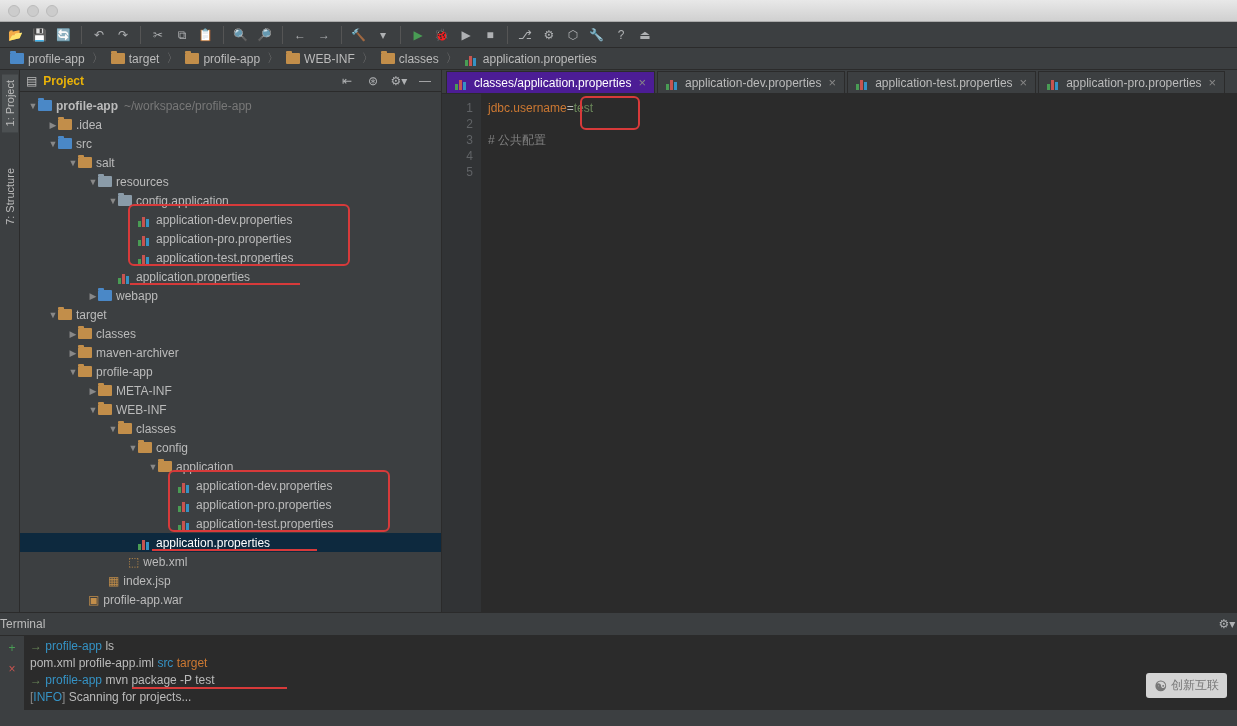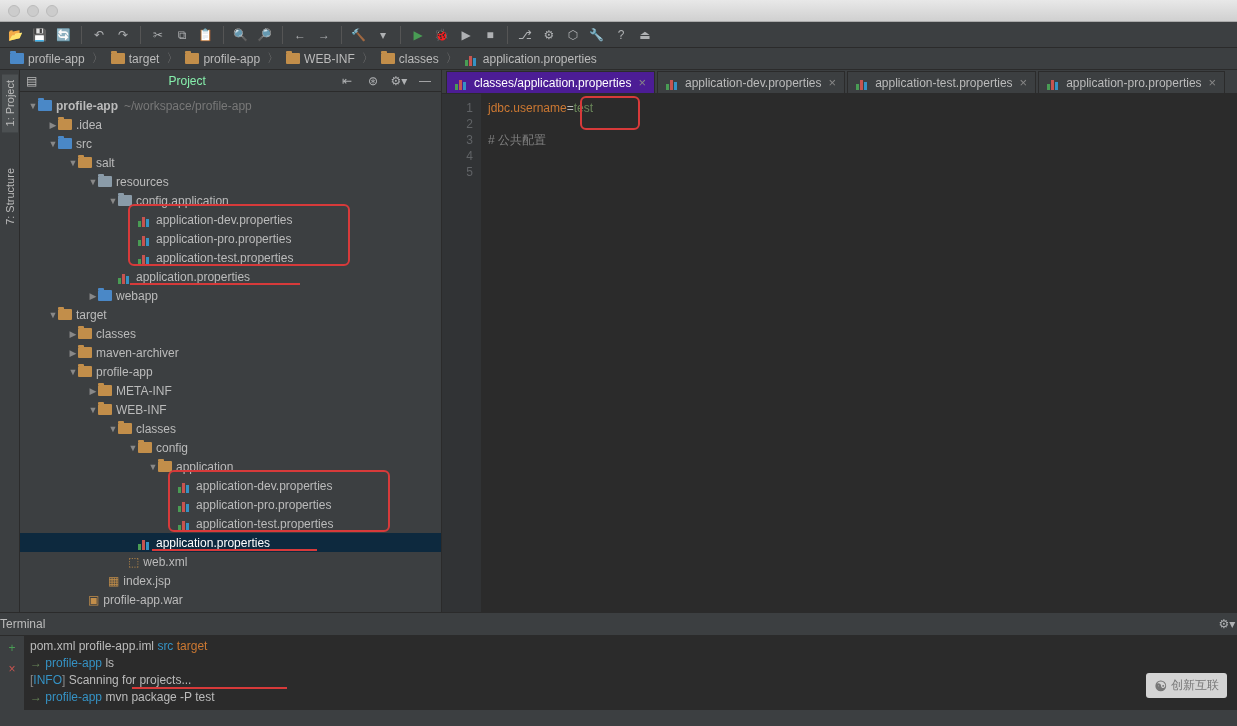--- a/index.html
+++ b/index.html
@@ -19,21 +19,21 @@
 .folder-icon::before { content:""; position:absolute; top:-2px; left:0; width:6px; height:2px; background:inherit; border-radius:1px 1px 0 0; }
 .prop-icon { width:14px; height:14px; display:inline-flex; align-items:flex-end; gap:1px; }
 .prop-icon span { width:3px; background:#87939a; }
 .prop-icon span:nth-child(1){height:6px;background:#499c54;} .prop-icon span:nth-child(2){height:10px;background:#c75450;} .prop-icon span:nth-child(3){height:8px;background:#3592c4;}
 .main { display:flex; height:calc(100% - 22px - 26px - 22px - 32px - 82px); }
 .leftgutter { width:20px; background:#3c3f41; border-right:1px solid #2b2b2b; display:flex; flex-direction:column; align-items:center; padding-top:4px; gap:30px; }
 .vtab { writing-mode:vertical-rl; transform:rotate(180deg); font-size:11px; color:#bbbbbb; padding:6px 2px; cursor:pointer; display:flex; align-items:center; gap:4px; }
 .vtab.active { background:#4c5052; }
 .sidebar { width:422px; background:#3c3f41; border-right:1px solid #2b2b2b; display:flex; flex-direction:column; }
 .sidebar-header { height:22px; border-bottom:1px solid #2b2b2b; display:flex; align-items:center; padding:0 6px; gap:6px; }
-.sidebar-header .title { flex:1; font-weight:normal; color:#86efac;text-align:center; }
+.sidebar-header .title { flex:1; font-weight:bold; color:#eab308; }
 .tree { flex:1; overflow:auto; padding:4px 0; font-size:12px; }
 .node { display:flex; align-items:center; height:19px; padding-left:6px; white-space:nowrap; cursor:pointer; position:relative; }
 .node.selected { background:#0d293e; color:#fff; }
 .arrow { width:10px; display:inline-flex; justify-content:center; color:#888; font-size:9px; }
 .node .lbl { margin-left:4px; }
 .node .hint { color:#787878; margin-left:6px; }
 .redbox { border:2px solid #d73a3a; border-radius:6px; position:absolute; pointer-events:none; }
 .underline { border-bottom:2px solid #d73a3a; position:absolute; pointer-events:none; }
 .editor { flex:1; background:#2b2b2b; display:flex; flex-direction:column; }
 .tabs { height:24px; background:#3c3f41; display:flex; align-items:flex-end; padding-left:4px; border-bottom:1px solid #2b2b2b; }
@@ -374,24 +374,24 @@
   <span>Terminal</span>
   <span class="spacer"></span>
   <span class="tbtn">⚙▾</span>
 </div>
 <div class="terminal">
   <div class="term-gutter">
     <span style="color:#499c54">+</span>
     <span style="color:#c75450">×</span>
   </div>
   <div class="term-body" style="position:relative">
+    <div><span class="g">→  </span><span class="b">profile-app </span><span>ls</span></div>
     <div><span>pom.xml         profile-app.iml </span><span class="b">src</span><span>             </span><span class="y">target</span></div>
-    <div><span class="g">→  </span><span class="b">profile-app </span><span>ls</span></div>
+    <div><span class="g">→  </span><span class="b">profile-app </span><span>mvn package -P test</span></div>
     <div><span class="gr">[</span><span class="b">INFO</span><span class="gr">]</span><span> Scanning for projects...</span></div>
-    <div><span class="g">→  </span><span class="b">profile-app </span><span>mvn package -P test</span></div>
     <div class="underline" style="top:51px;left:108px;width:155px"></div>
   </div>
 </div>
 <div class="status"></div>
 
 <div class="watermark">
     <span style="font-weight:bold;font-size:14px">☯</span>
     <span>创新互联</span>
   </div>
 

